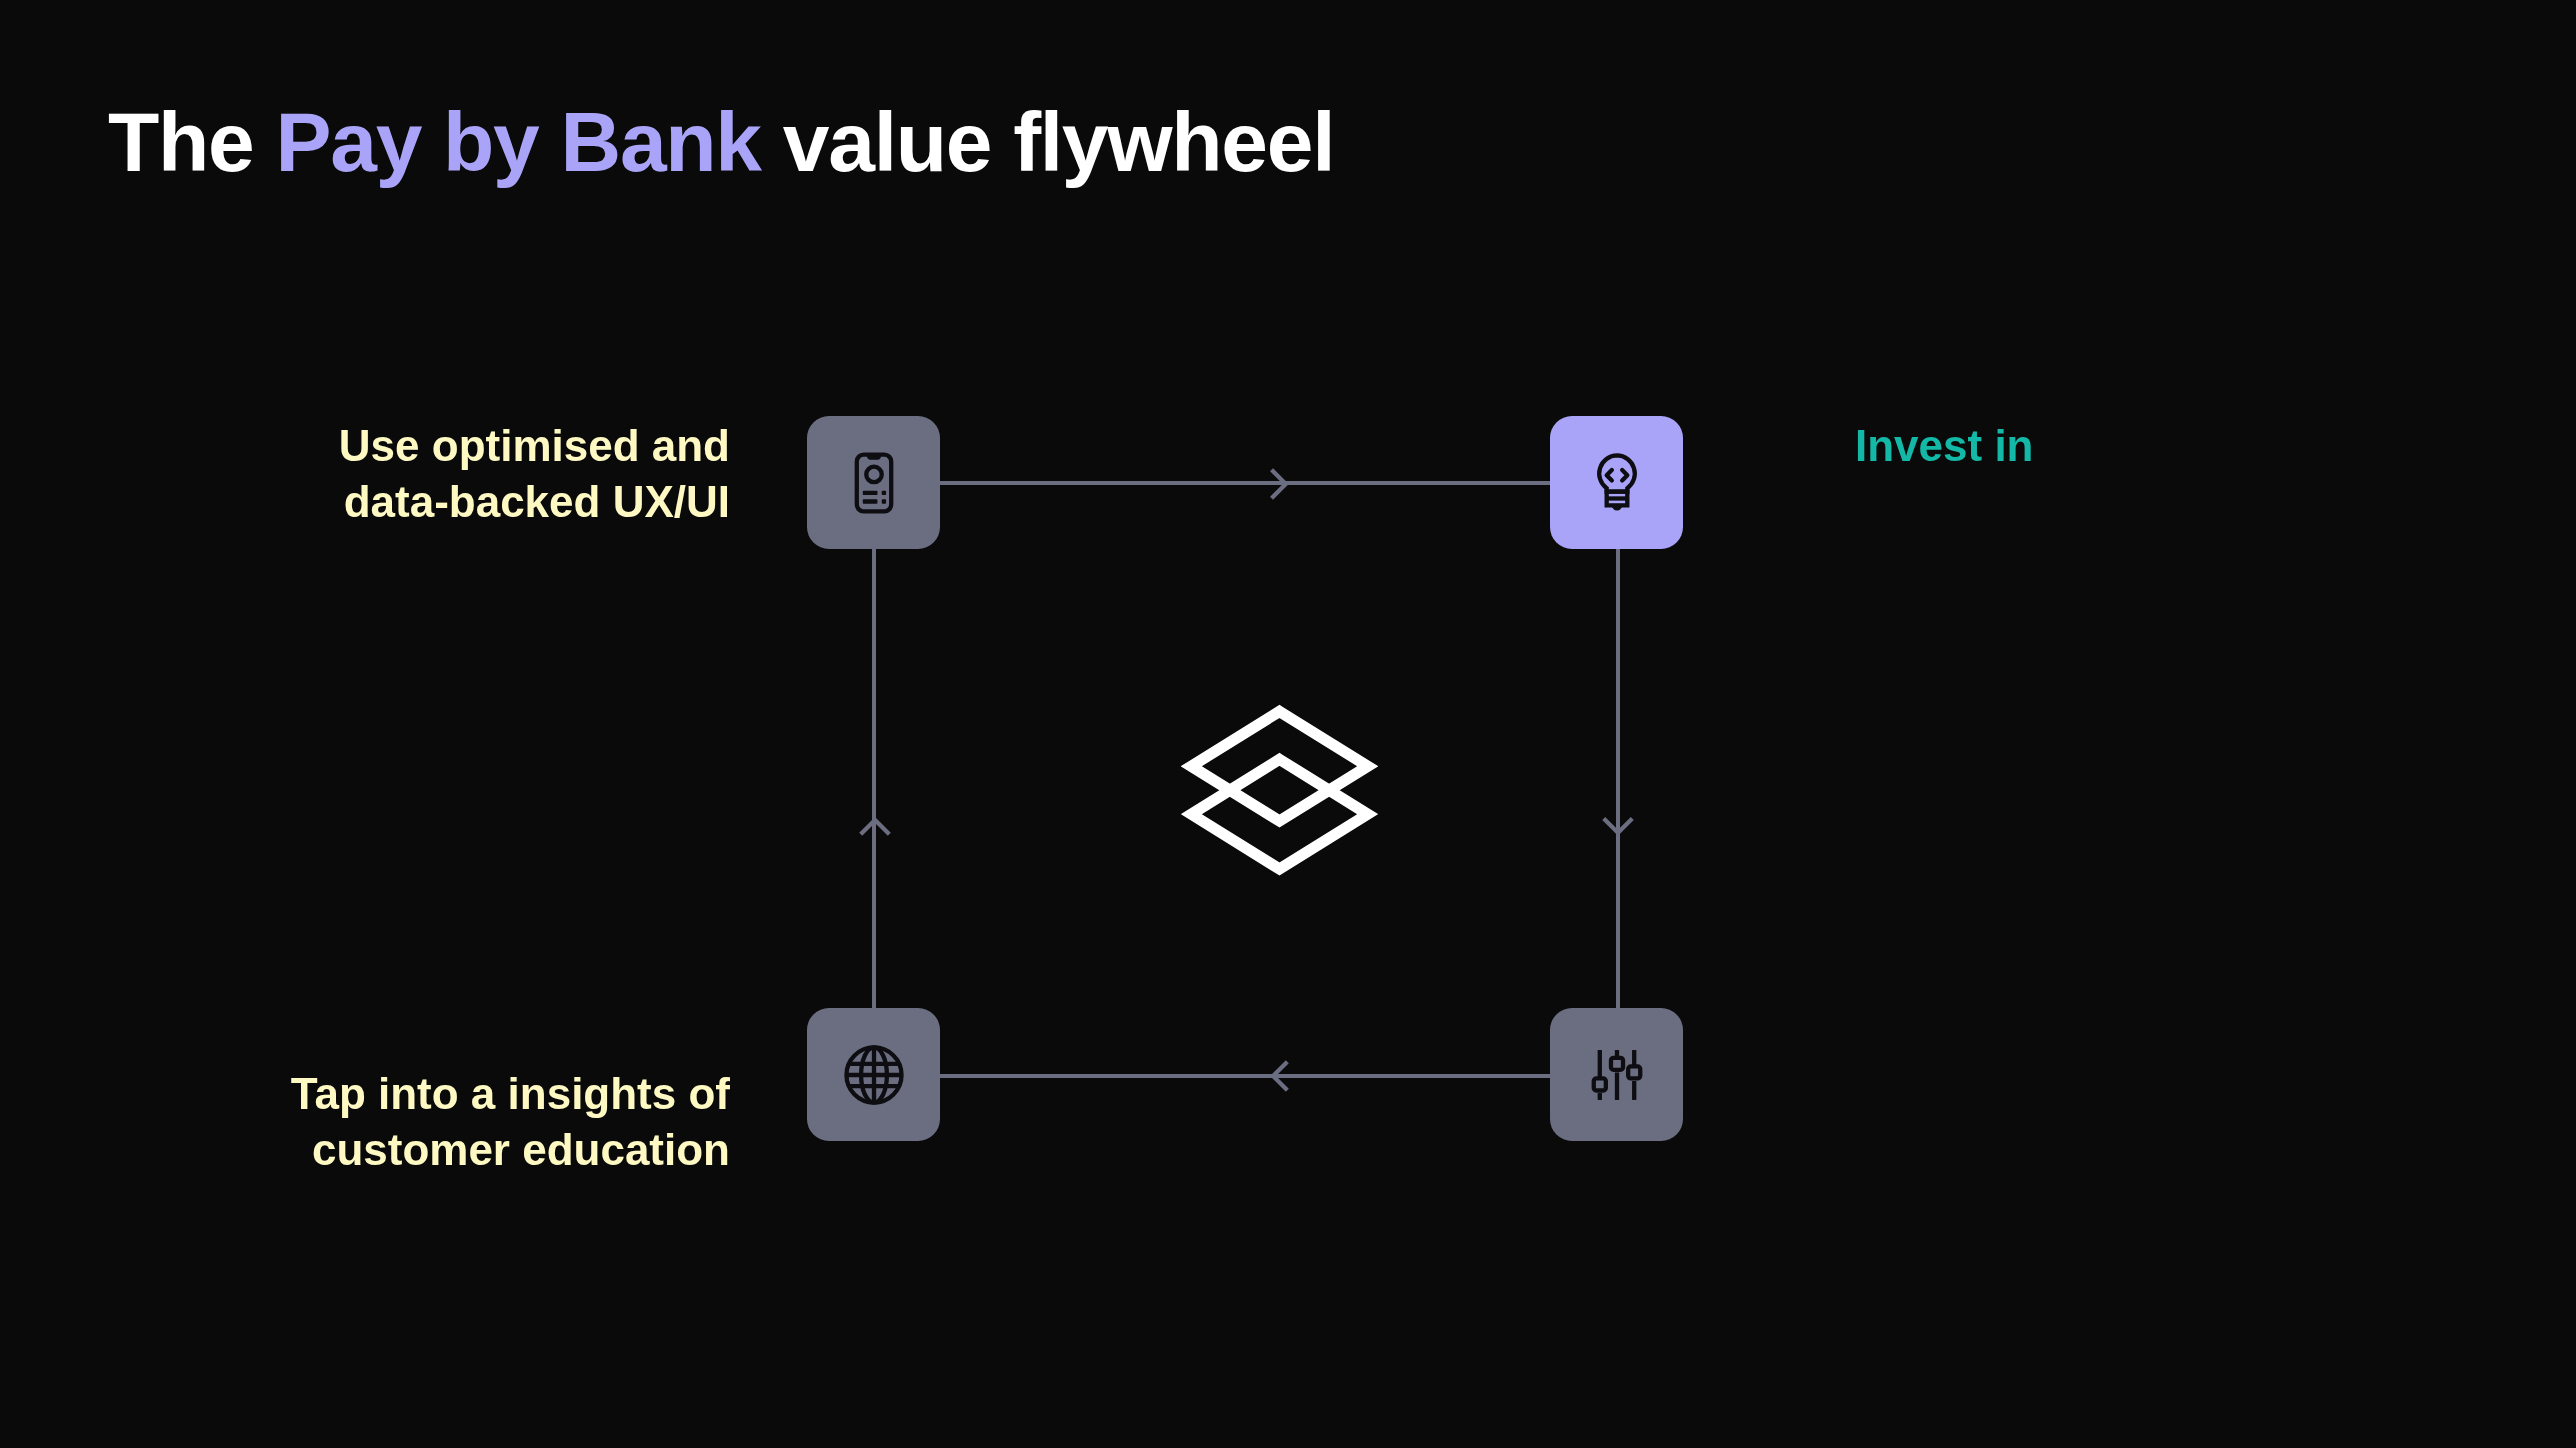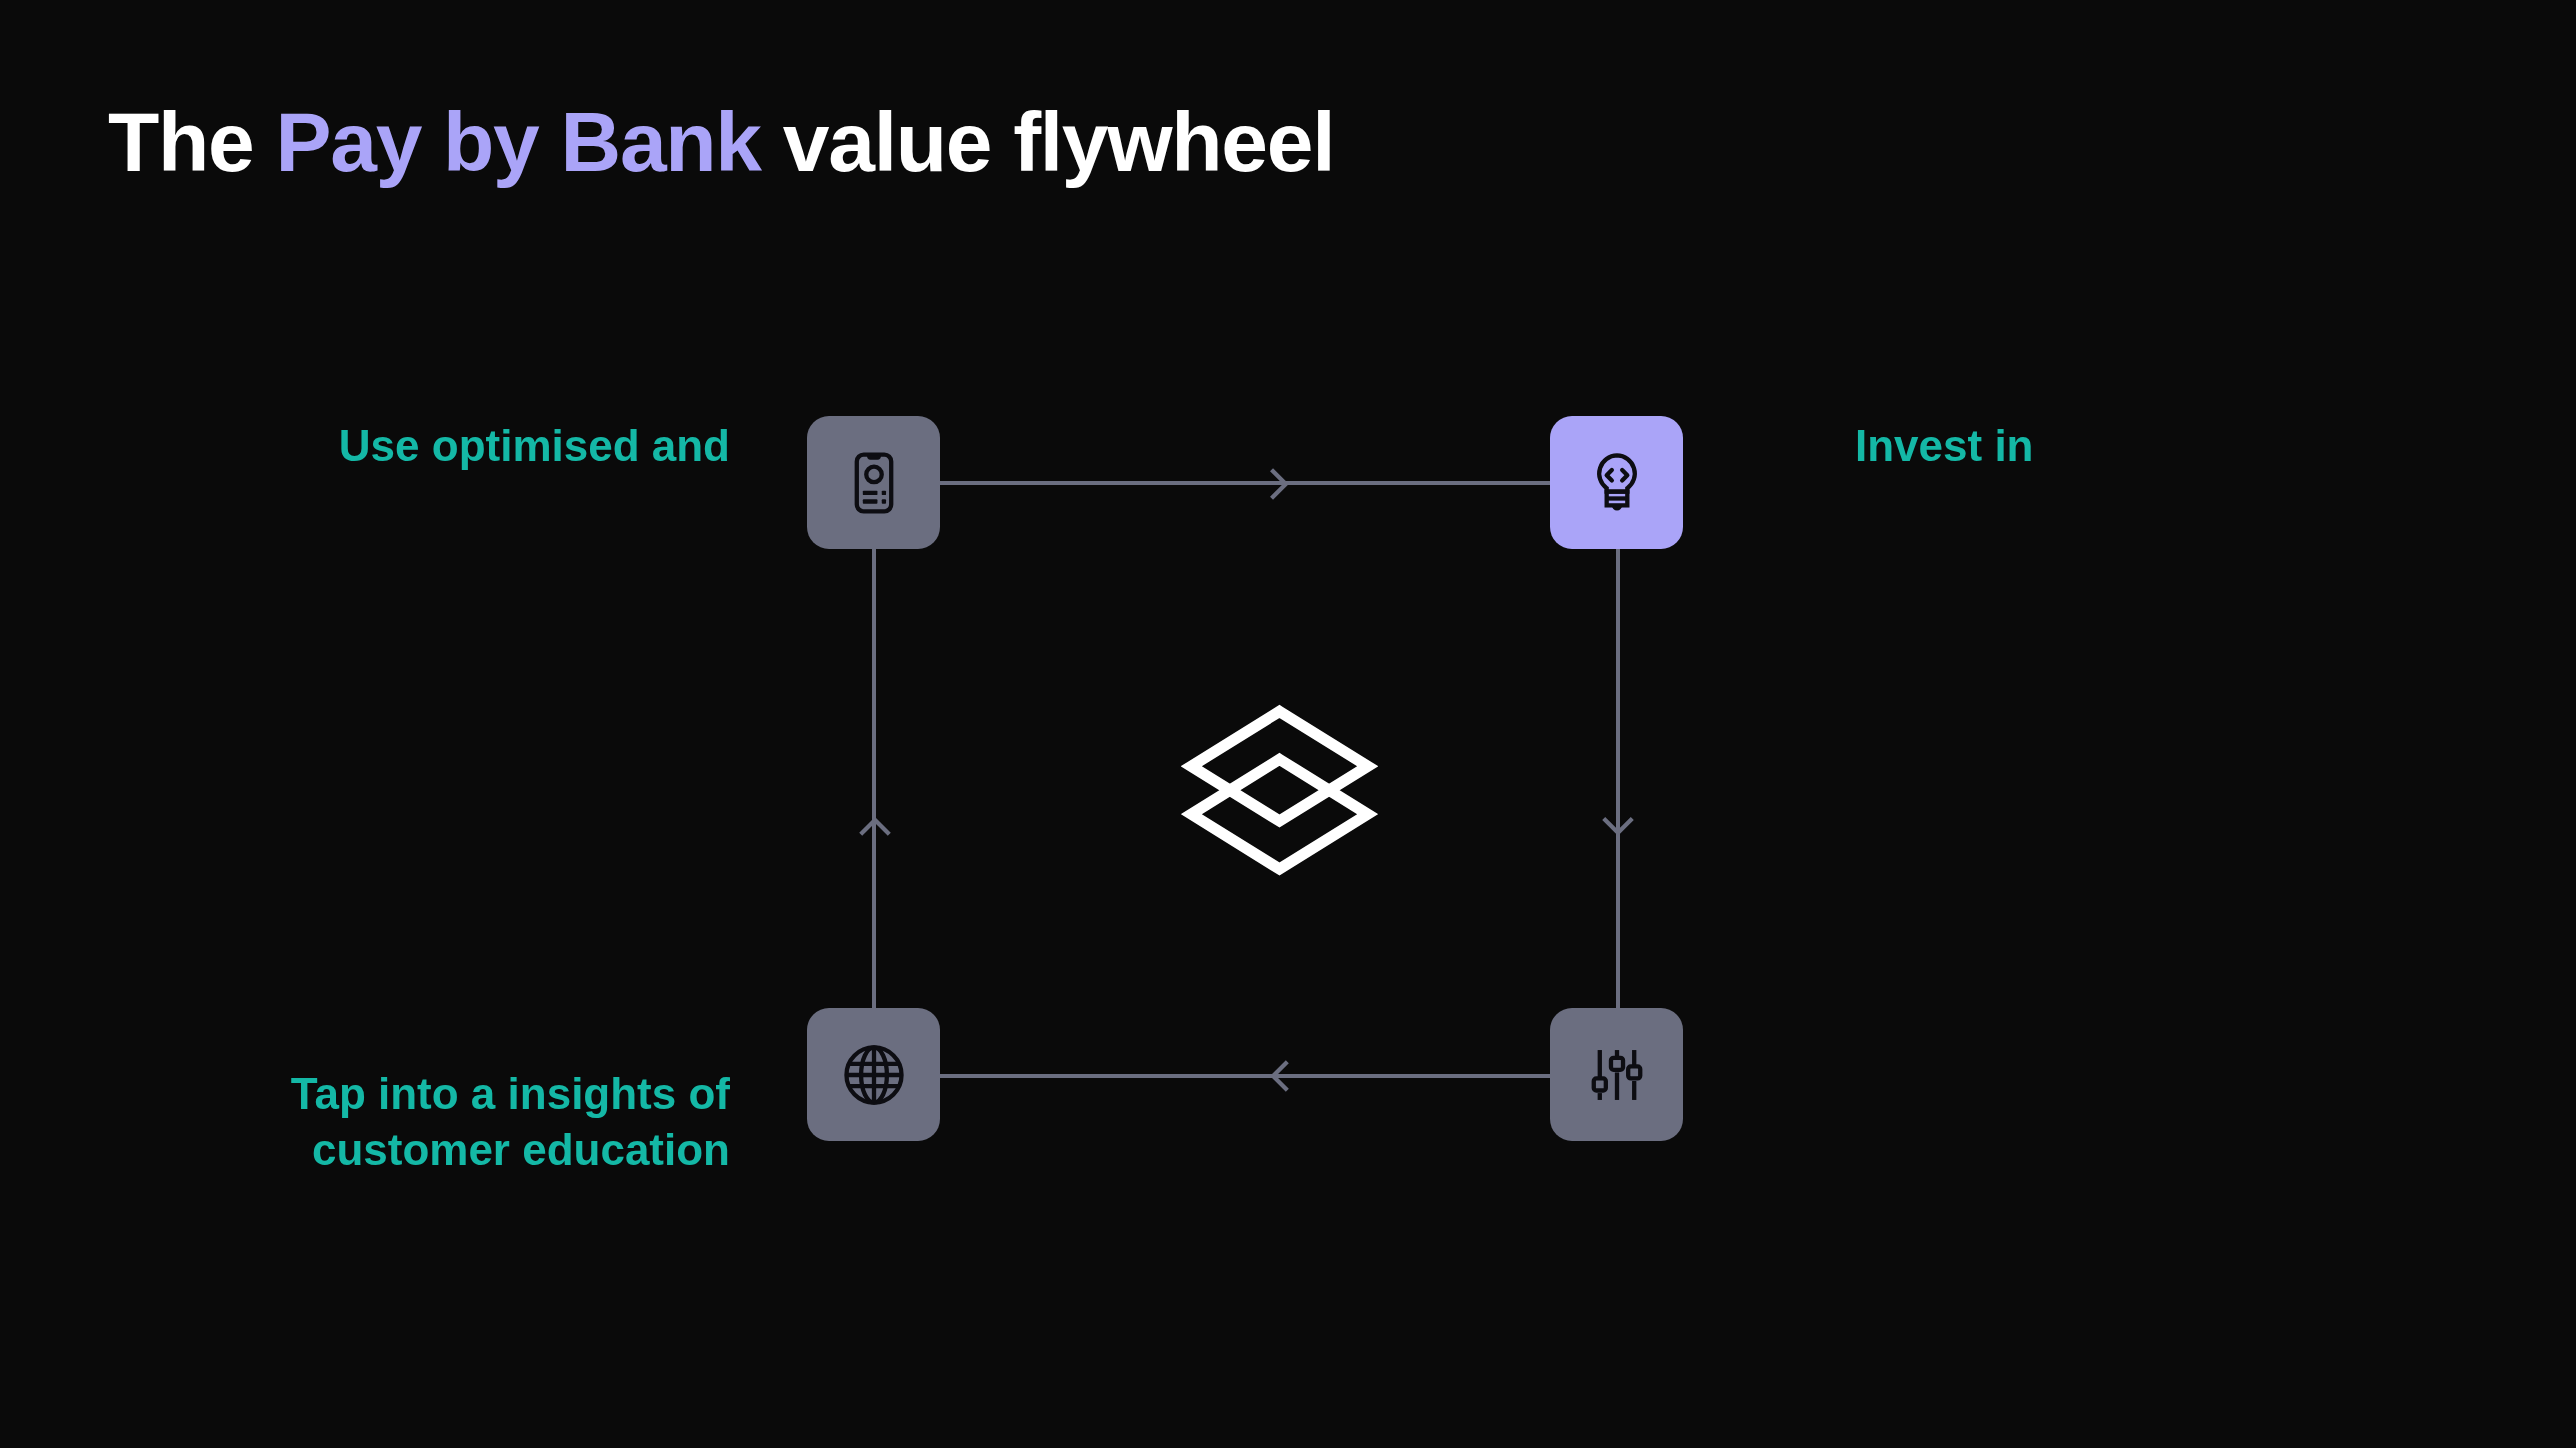--- a/index.html
+++ b/index.html
@@ -77,21 +77,21 @@
     width:197px; height:185px;
   }
   #center-logo svg{ display:block; width:197px; height:185px; }
 
   
   .label{
     position:absolute;
     font-size:44px;
     font-weight:700;
     line-height:1.28;
-    color:#14b8a6;
+    color:#fef9c3;
     white-space:nowrap;
   }
   .label.accent{ color:#14b8a6; }
   .label-right{ text-align:left; }
   .label-left { text-align:right; }
 
   #label-tl{ right:1846px; top:418px; }
   #label-bl{ right:1846px; top:1066px; }
   #label-tr{ left:1855px;  top:418px; }
   #label-br{ left:1855px;  top:1066px; }
@@ -197,20 +197,21 @@
       <svg viewBox="0 0 230 215">
         <path d="M115 14 L218 78 L115 142 L12 78 Z" fill="none" stroke="#ffffff" stroke-width="13" stroke-linejoin="miter"></path>
         <path d="M115 70 L218 134 L115 198 L12 134 Z" fill="none" stroke="#ffffff" stroke-width="13" stroke-linejoin="miter"></path>
       </svg>
     </div>
 
   </div>
 
   <div id="label-tl" class="label label-left">
     <span class="l1">Use optimised and</span>
+    <span class="l2">data-backed UX/UI</span>
   </div>
 
   <div id="label-tr" class="label label-right accent">
     <span class="l1">Invest in</span>
   </div>
 
   <div id="label-bl" class="label label-left">
     <span class="l1">Tap into a insights of</span>
     <span class="l2">customer education</span>
   </div>

